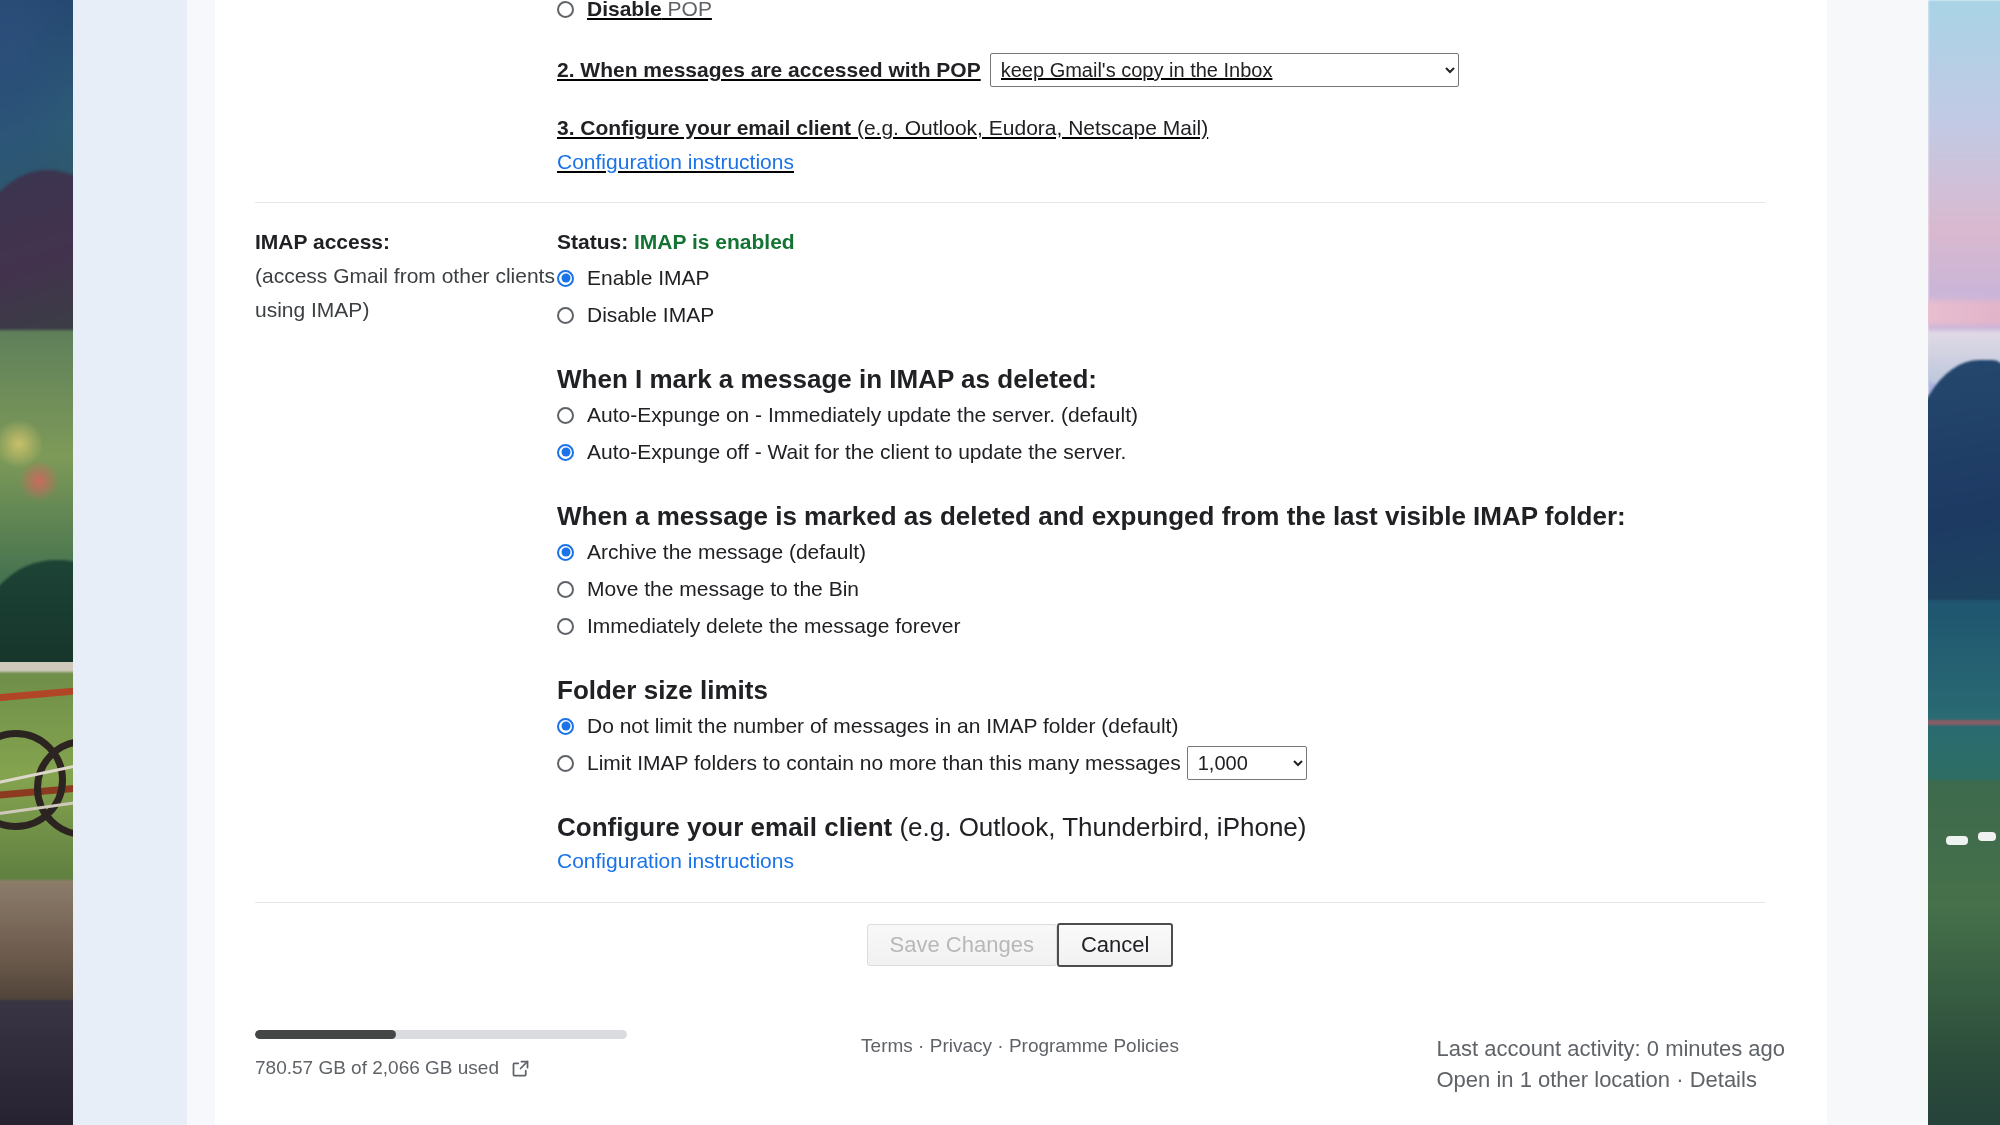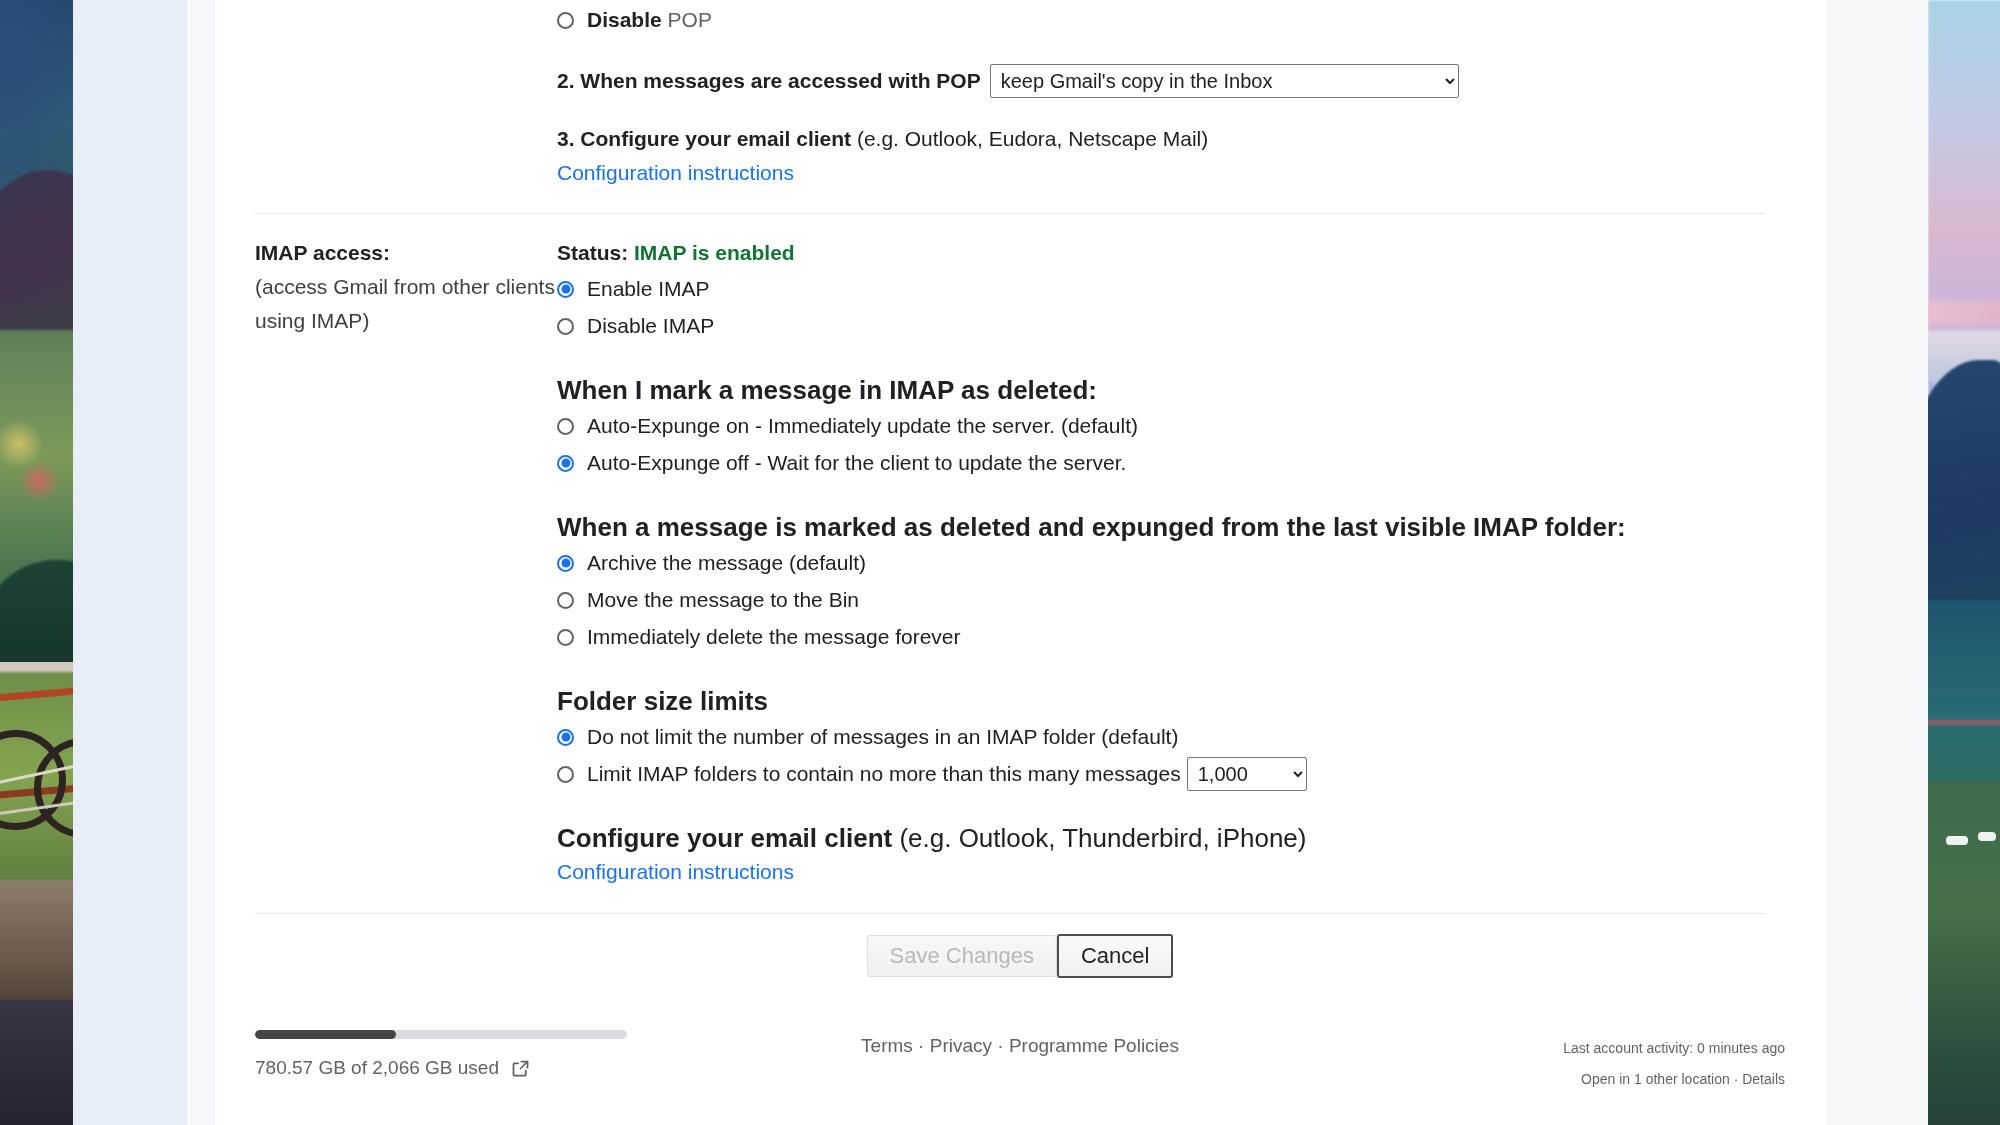--- a/index.html
+++ b/index.html
@@ -285,22 +285,22 @@
   }
   .ext-icon { display:inline-block; width:21px; height:21px; }
 
   .legal {
     position:absolute; left:0; right:0; top:5px;
     text-align:center; color:#5f6368; font-size:19px;
   }
   .legal .lnk-muted { color:#5f6368; text-decoration:none; cursor:pointer; }
 
   .activity {
-    position:absolute; right:0; top:3px; text-align:right;
-    color:#5f6368; font-size:14px; line-height:31px; white-space:nowrap;
+    position:absolute; right:0; top:3px; 
+    color:#5f6368; font-size:22px; line-height:31px; white-space:nowrap;
   }
   .activity .lnk-muted { color:#5f6368; text-decoration:none; cursor:pointer; }
 </style>
 </head>
 <body>
 
 <div id="root">
 
   <div class="wallpaper wall-left">
     <div class="sky"></div>
@@ -334,21 +334,21 @@
 
   <div class="panel-blue"></div>
   <div class="panel-faint-l"></div>
   <div class="panel-faint-r"></div>
 
   <div class="content">
     <div class="settings">
 
       <div class="row">
         <div class="col-left" style="padding-top:0;"></div>
-        <div class="col-right" style="padding-top:15px;">
+        <div class="col-right" style="padding-top:4px;text-decoration:underline;">
 
           <div class="opt" style="margin-top:-12px;">
             <span class="radio"></span>
             <span class="inline-text"><span class="bold">Disable</span><span class="normal" style="color:#5f6368;"> POP</span></span>
           </div>
 
           <div style="height:27px;"></div>
 
           <div style="display:flex; align-items:center;">
             <span class="inline-text bold">2. When messages are accessed with POP</span>

